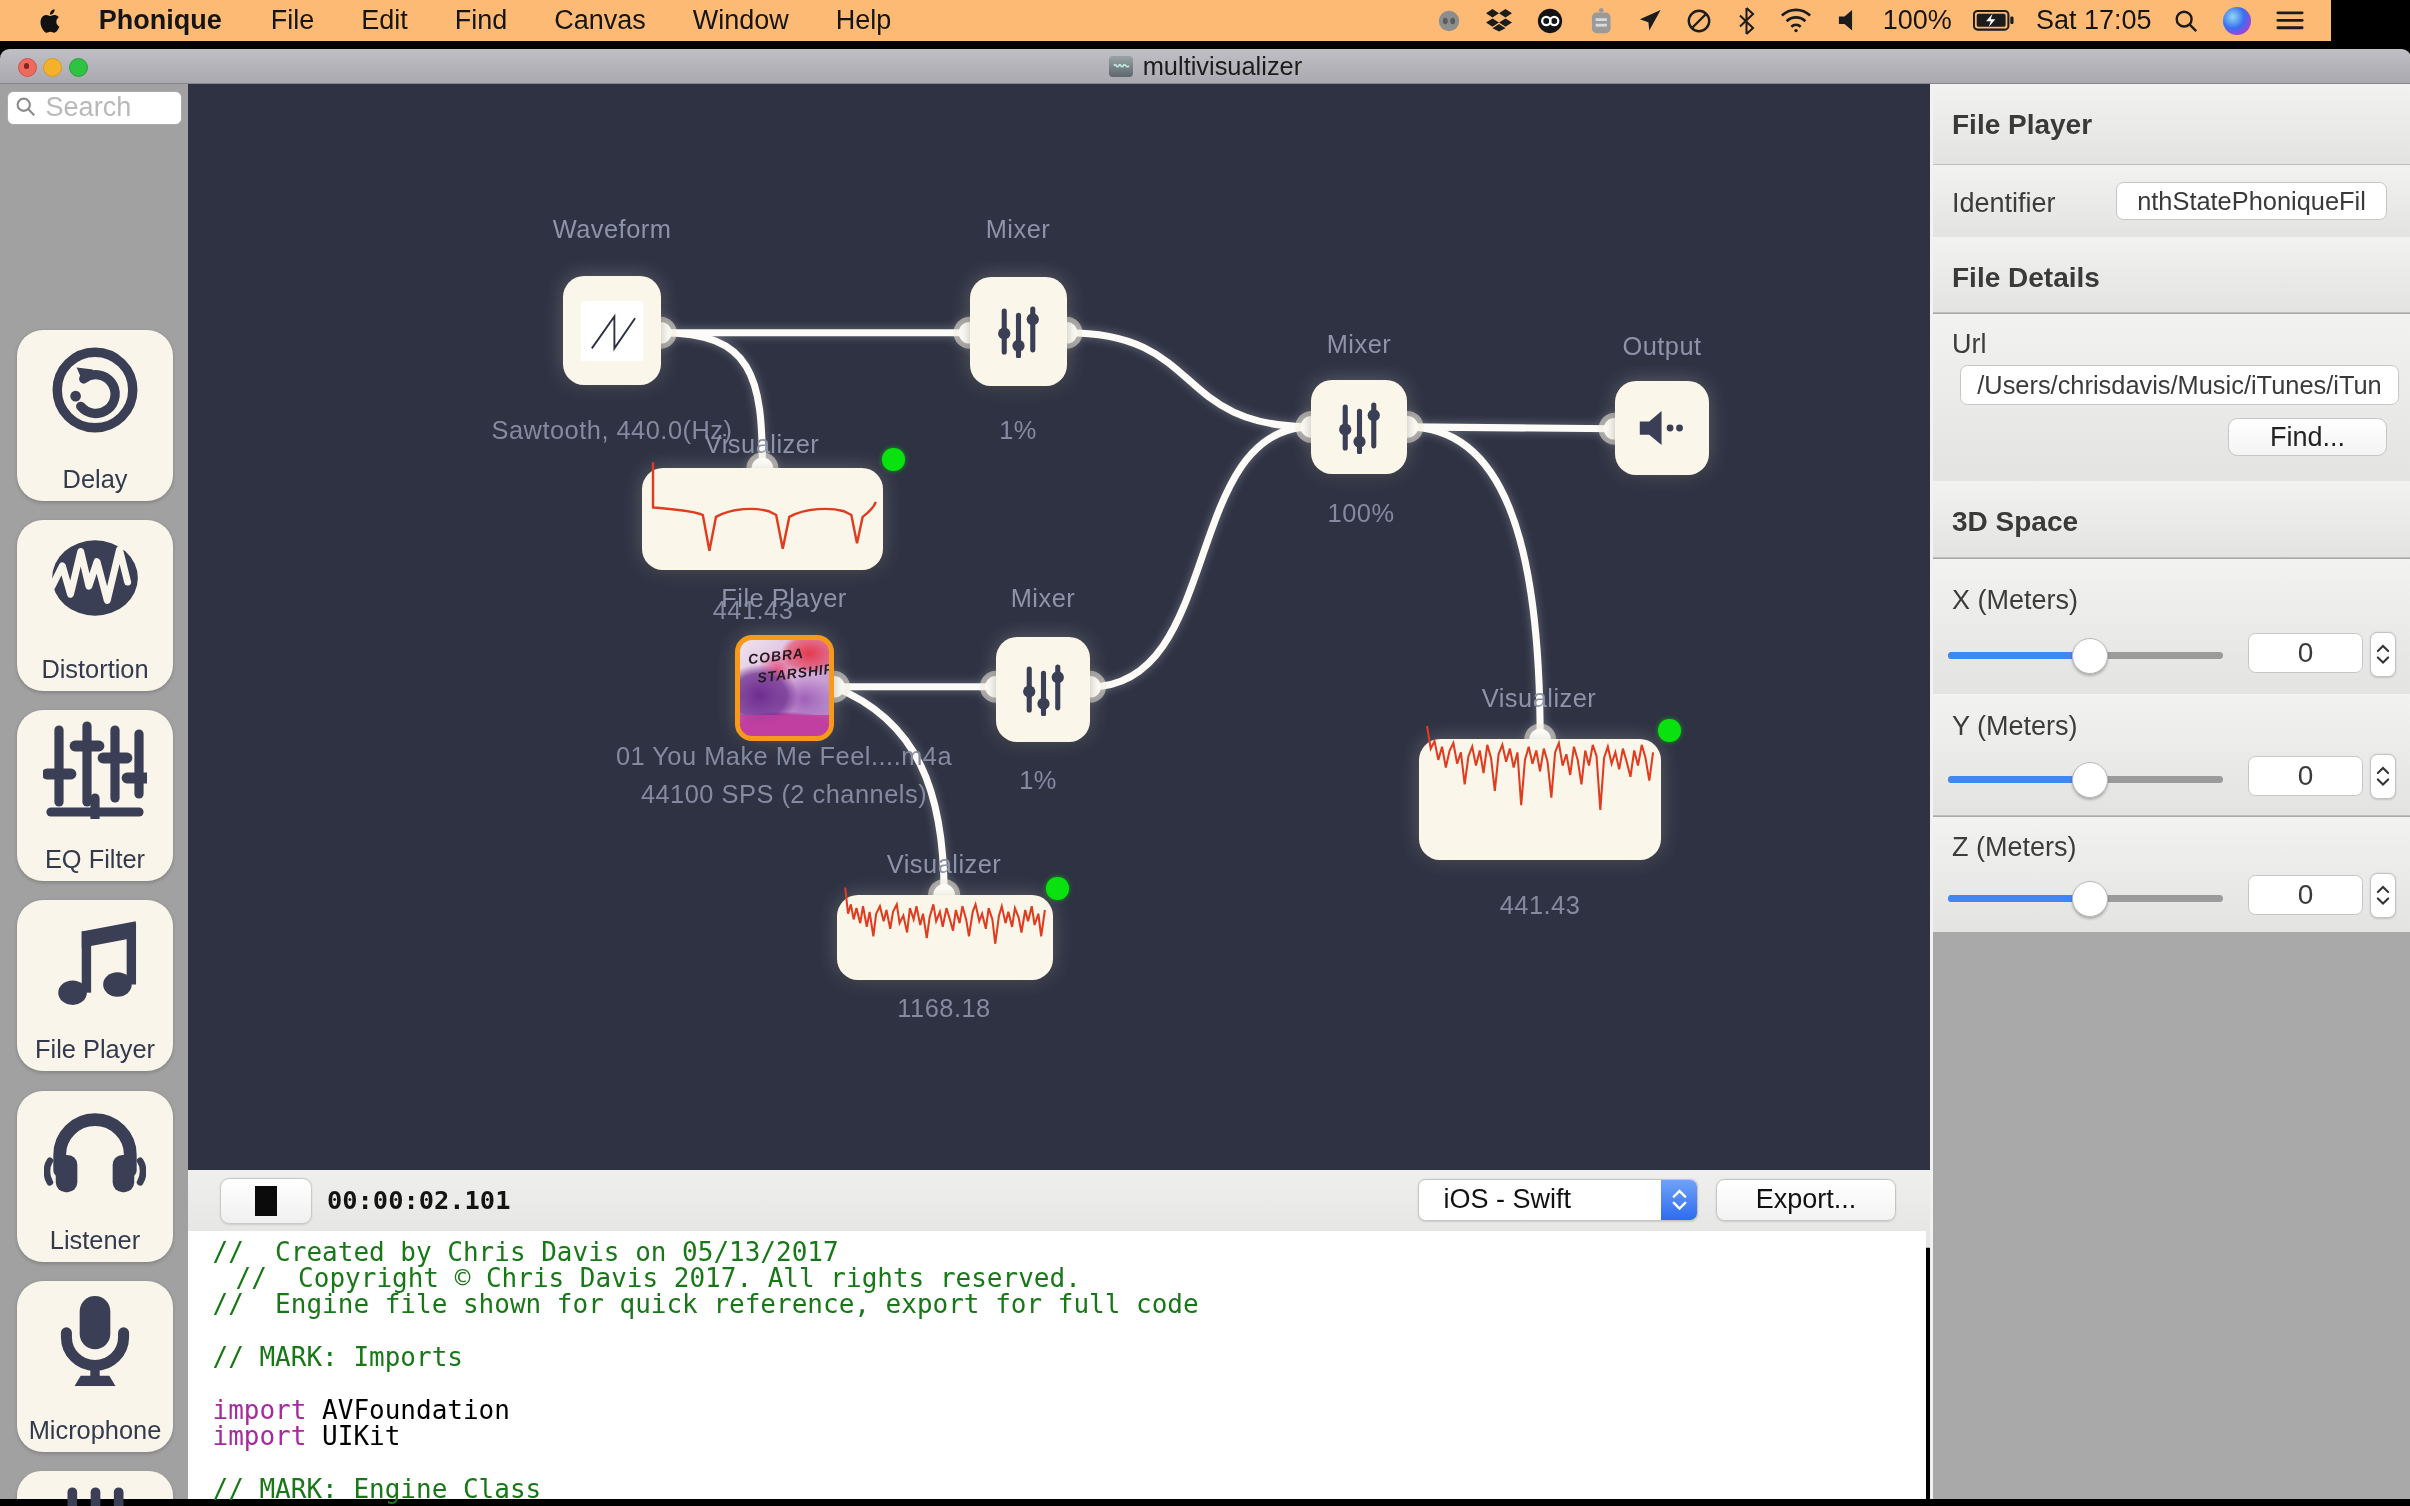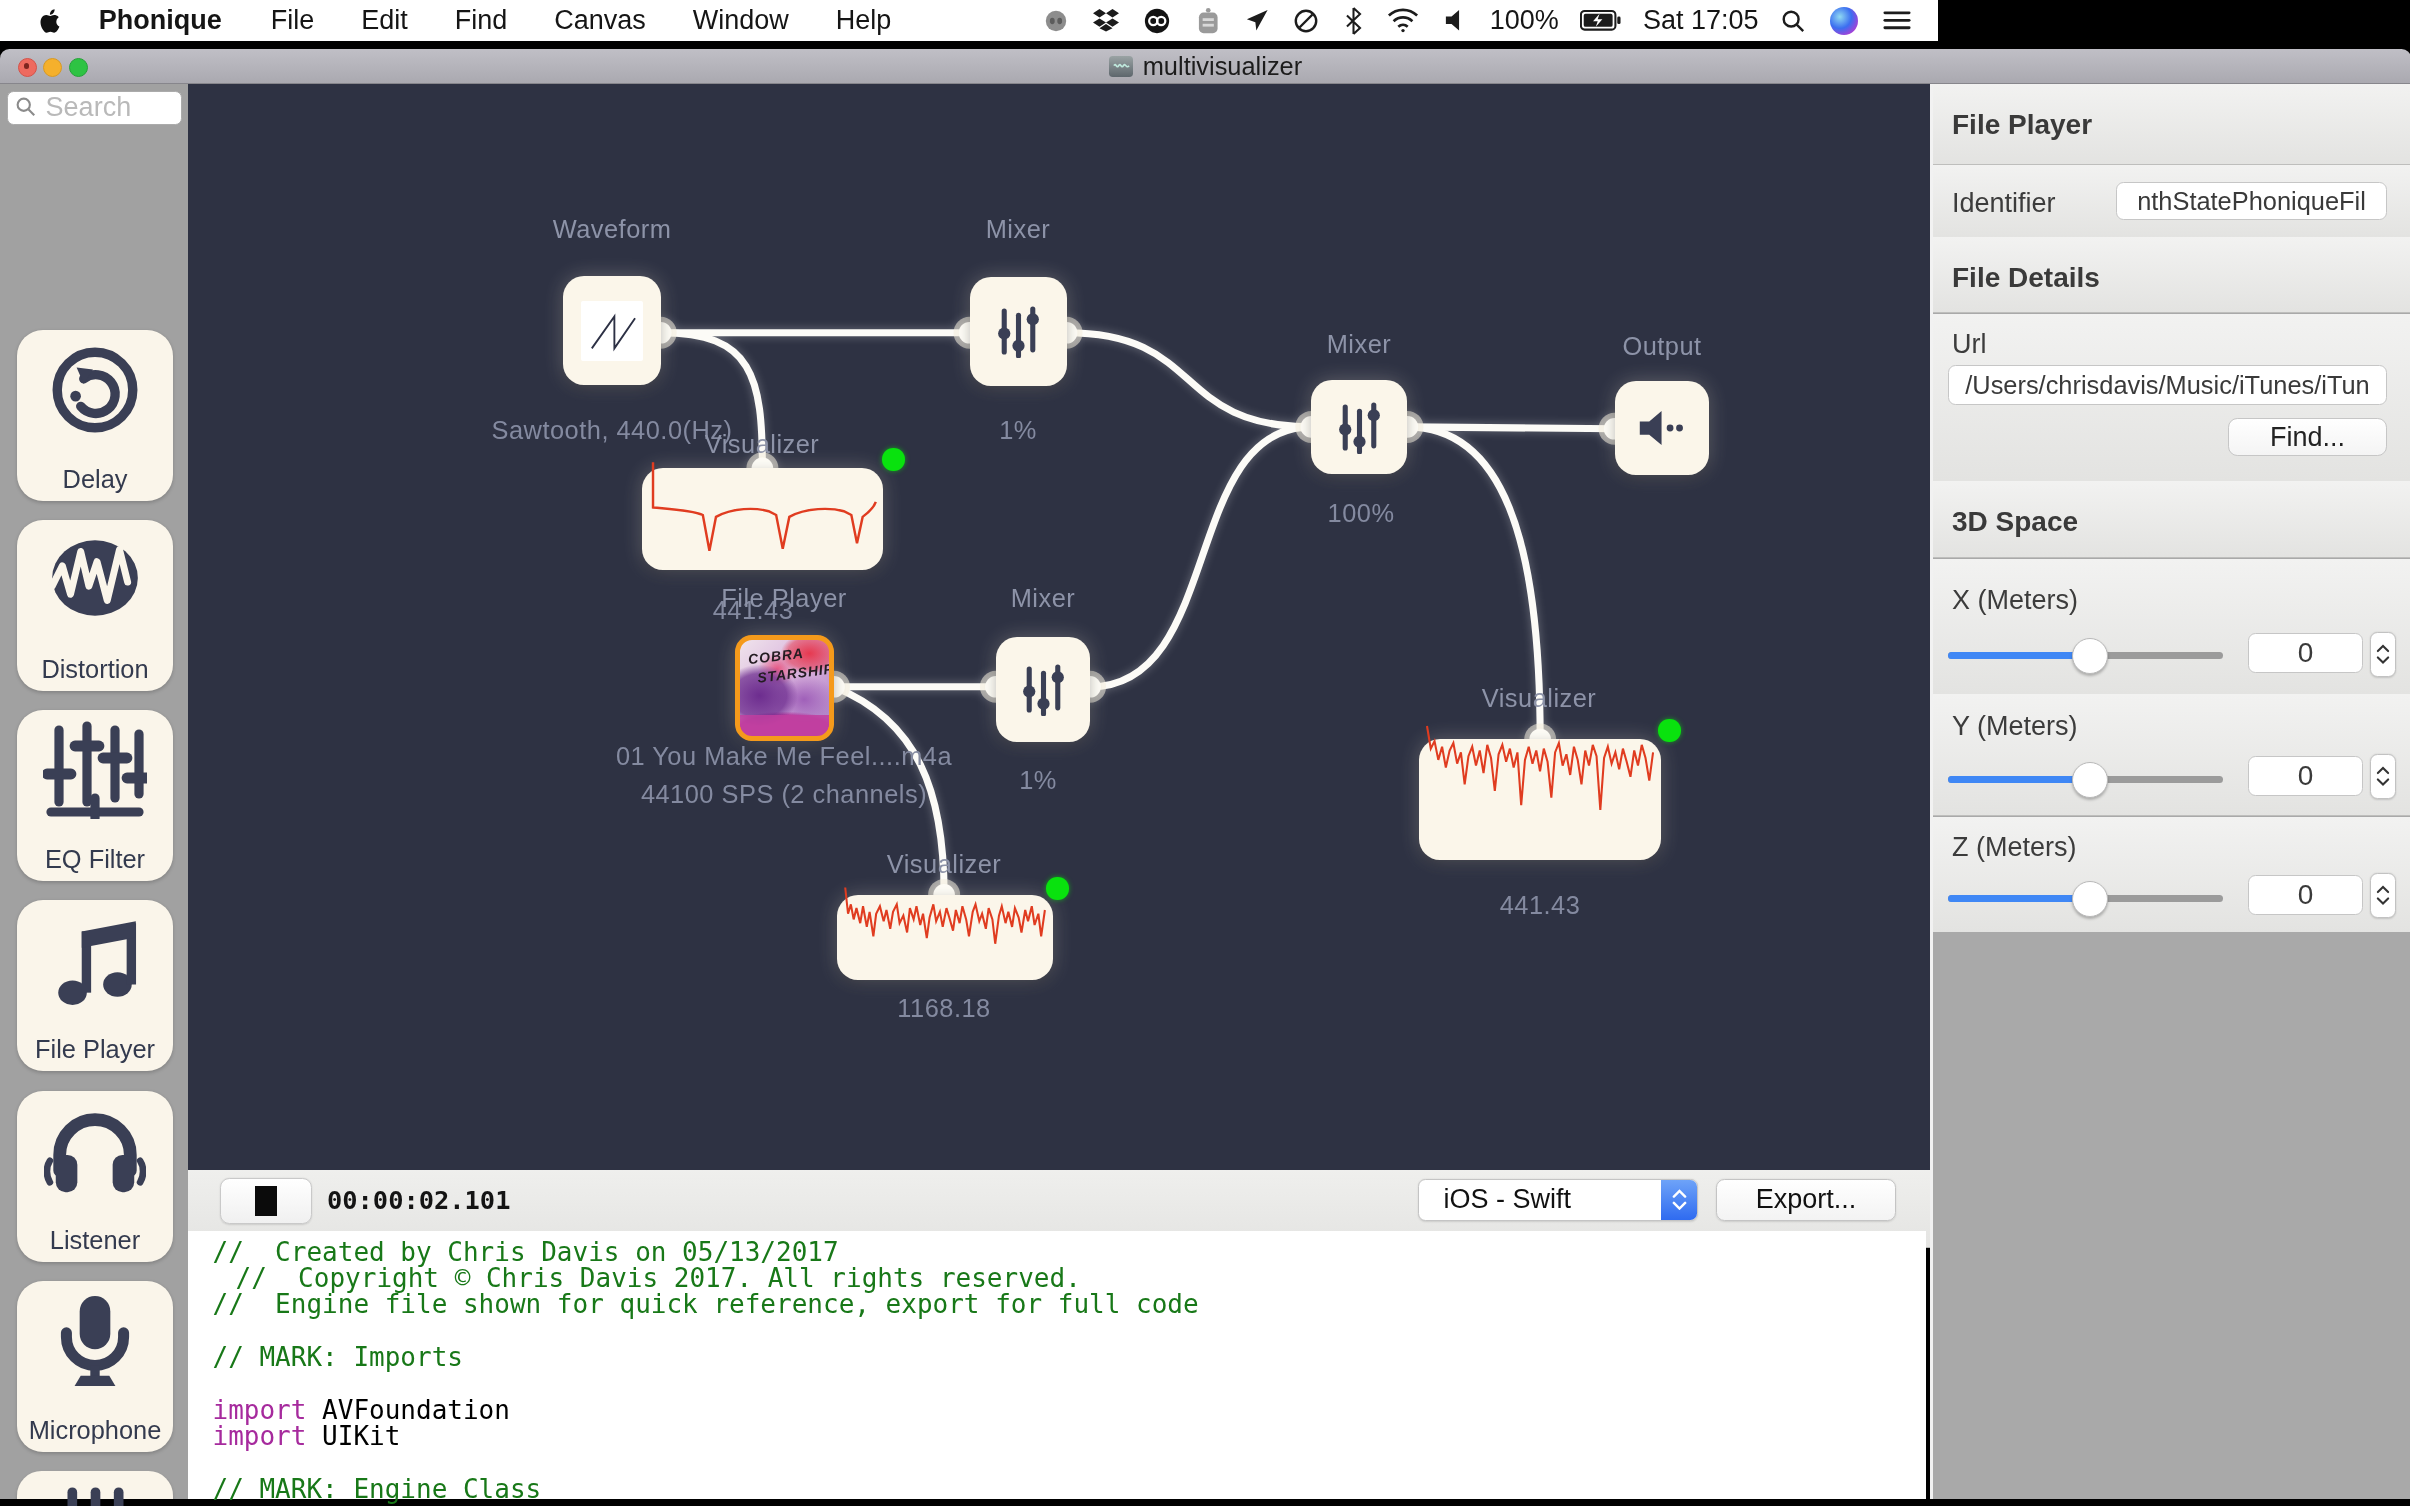--- a/index.html
+++ b/index.html
@@ -1,20 +1,20 @@
 <!DOCTYPE html>
 <html style="font-size:15px"><head>
 <meta charset="utf-8">
 <style>
   html,body{margin:0;padding:0;background:#000;}
   .screen{position:relative;width:2411px;height:1507px;overflow:hidden;
           font-family:"Liberation Sans",sans-serif;-webkit-font-smoothing:antialiased;}
 
   
-  .menubar{position:absolute;left:0;top:0;width:1938px;height:41px;background:#ffffff;
+  .menubar{position:absolute;left:0;top:0;width:2331px;height:41px;background:#fdba74;
            display:flex;align-items:center;font-size:27px;color:#151515;z-index:50;}
   .menubar .mitem{padding:0 23.5px;white-space:nowrap;}
   .menubar .appname{font-weight:bold;padding:0 25.4px;}
   .menubar .apple{padding:0 9.4px 0 36px;display:flex;align-items:center;}
   .menubar-right{margin-left:auto;display:flex;align-items:center;gap:0;padding-right:15px;}
   .menubar-right .micon{padding:0 12.2px;display:flex;align-items:center;}
   .statustxt{padding:0 9.4px;white-space:nowrap;}
   .siri-orb{width:28px;height:28px;border-radius:50%;
             background:radial-gradient(circle at 35% 35%,#8fd9f2,#3b6ef0 45%,#a93fd6 78%,#131a6e);}
 
@@ -552,21 +552,21 @@
       <span class="insp-l" style="top:22.6px;">Identifier</span>
       <input class="ifield" style="left: 183px; top: 17px; width: 271px; height: 38px;" value="nthStatePhoniqueFil">
     </div>
 
     <div class="insp-sec" style="top:154px;height:76px;">
       <span class="insp-h" style="top:24.5px;">File Details</span>
     </div>
 
     <div class="insp-sec" style="top:231px;height:168px;">
       <span class="insp-l" style="top:15px;">Url</span>
-      <input class="ifield" style="left: 15px; top: 51px; width: 439px; height: 40px;" value="/Users/chrisdavis/Music/iTunes/iTun">
+      <input class="ifield" style="left: 27px; top: 51px; width: 439px; height: 40px;" value="/Users/chrisdavis/Music/iTunes/iTun">
       <div class="findbtn" style="left:295px;top:104px;width:159px;height:38px;">
           <span>Find...</span>
         </div>
     </div>
 
     <div class="insp-sec" style="top:398px;height:77px;">
       <span class="insp-h" style="top:24.5px;">3D Space</span>
     </div>
 
     <div class="insp-sec" style="top:476px;height:136px;">

